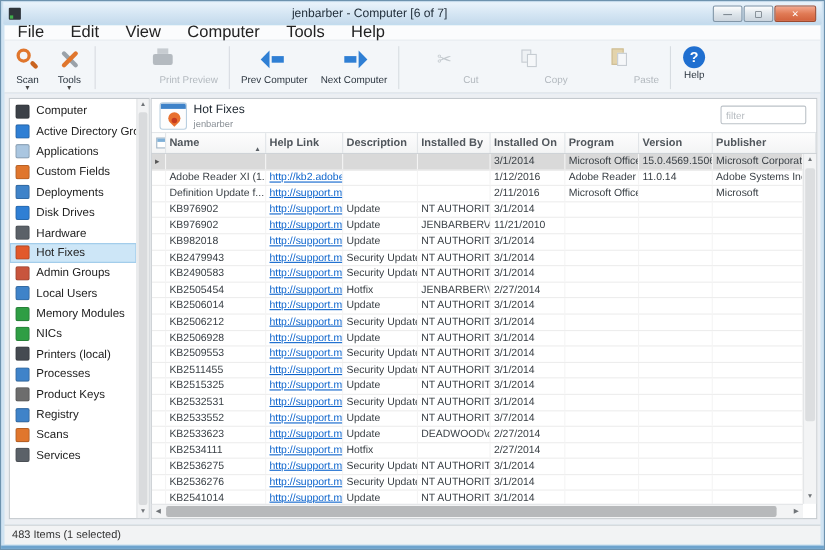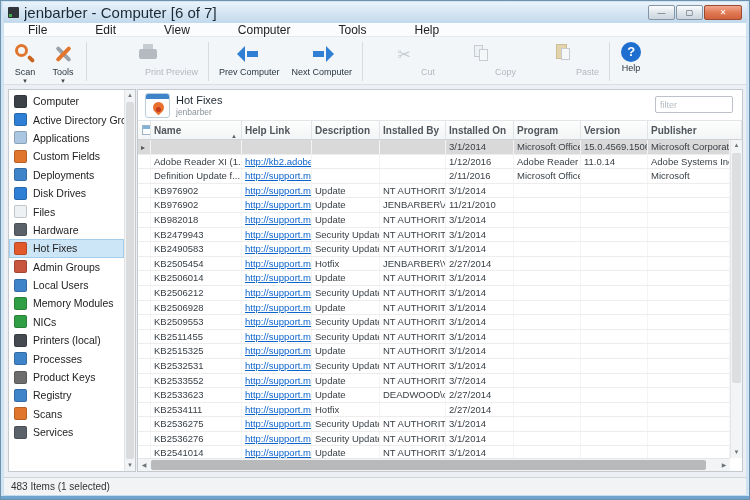--- a/index.html
+++ b/index.html
@@ -7,28 +7,28 @@
   body { font-family:"Liberation Sans","DejaVu Sans",sans-serif; font-size:10px; color:#333; background:#c2dcef; position:relative; }
 
   
   .frame { position:absolute; inset:0; border:1px solid #6d92ae; background:#c2dcef; box-shadow:inset 0 0 0 3px #cfe3f2; }
   .frame-bottom-line { position:absolute; left:0; right:0; bottom:0; height:3px; background:#6ea3cd; }
 
   
   .titlebar { position:absolute; left:2px; right:2px; top:1px; height:20px; display:flex; align-items:center; padding:0 5px; background:linear-gradient(#eaf3fb,#d4e5f3 55%,#c4daec); }
   .app-icon { width:11px; height:11px; background:#2f353b; border-radius:1px; position:relative; margin-right:5px; flex:none; }
   .app-icon::after { content:""; position:absolute; left:1px; bottom:1px; width:3px; height:3px; background:#3fae4a; }
-  .title-text { font-size:15px; color:#1d2a36; flex:1; white-space:nowrap; overflow:hidden; }
+  .title-text { font-size:11px; color:#1d2a36; flex:1; white-space:nowrap; overflow:hidden;text-align:center; }
   .win-btns { display:flex; gap:1px; }
   .win-btn { width:27px; height:15px; border:1px solid #8296a7; border-radius:2px; background:linear-gradient(#fdfdfd,#dfe6ec 50%,#ccd5dd); font-size:8px; line-height:13px; text-align:center; color:#37424c; }
   .win-btn.close { width:38px; background:linear-gradient(#f3a88f,#e07a55 50%,#d2613c); color:#fff; border-color:#9c4a30; }
 
   
   .menubar { position:absolute; left:3px; right:3px; top:22px; height:14px; background:#fbfcfd; display:flex; align-items:center; border-bottom:1px solid #e6eaee; }
-  .menu-item { padding:0 24px; font-size:12px; color:#222; line-height:14px; }
+  .menu-item { padding:0 12px; font-size:15px; color:#222; line-height:14px; }
 
   
   .toolbar { position:absolute; left:3px; right:3px; top:36px; height:48px; background:#f3f6f9; border-bottom:1px solid #d9dee3; display:flex; align-items:stretch; padding:2px 2px 0 2px; }
   .tb-btn { display:flex; flex-direction:column; align-items:center; padding:3px 6px 0 6px; min-width:34px; position:relative; }
   .tb-btn .tb-label { font-size:9px; color:#2c3artefact; color:#2c3640; margin-top:1px; white-space:nowrap; }
   .tb-btn.disabled .tb-label { color:#b3b9bf;padding-left:48px; }
   .tb-dd { font-size:7px; color:#444; line-height:6px; margin-top:1px; }
   .tb-sep { width:1px; background:#d7dce1; margin:3px 4px; }
   .tb-icon { height:24px; width:26px; position:relative; display:flex; align-items:center; justify-content:center; }
   
@@ -224,24 +224,20 @@
           </div>
           <div class="side-item">
             <span class="side-icon" style="background: rgb(63, 131, 201);"></span>
             <span class="side-label">Deployments</span>
           </div>
           <div class="side-item">
             <span class="side-icon" style="background: rgb(47, 127, 212);"></span>
             <span class="side-label">Disk Drives</span>
           </div>
           <div class="side-item">
-            <span class="side-icon" style="background: rgb(238, 241, 244);"></span>
-            <span class="side-label">Files</span>
-          </div>
-          <div class="side-item">
             <span class="side-icon" style="background: rgb(91, 97, 104);"></span>
             <span class="side-label">Hardware</span>
           </div>
           <div class="side-item selected">
             <span class="side-icon" style="background: rgb(226, 89, 43);"></span>
             <span class="side-label">Hot Fixes</span>
           </div>
           <div class="side-item">
             <span class="side-icon" style="background: rgb(200, 85, 61);"></span>
             <span class="side-label">Admin Groups</span>

